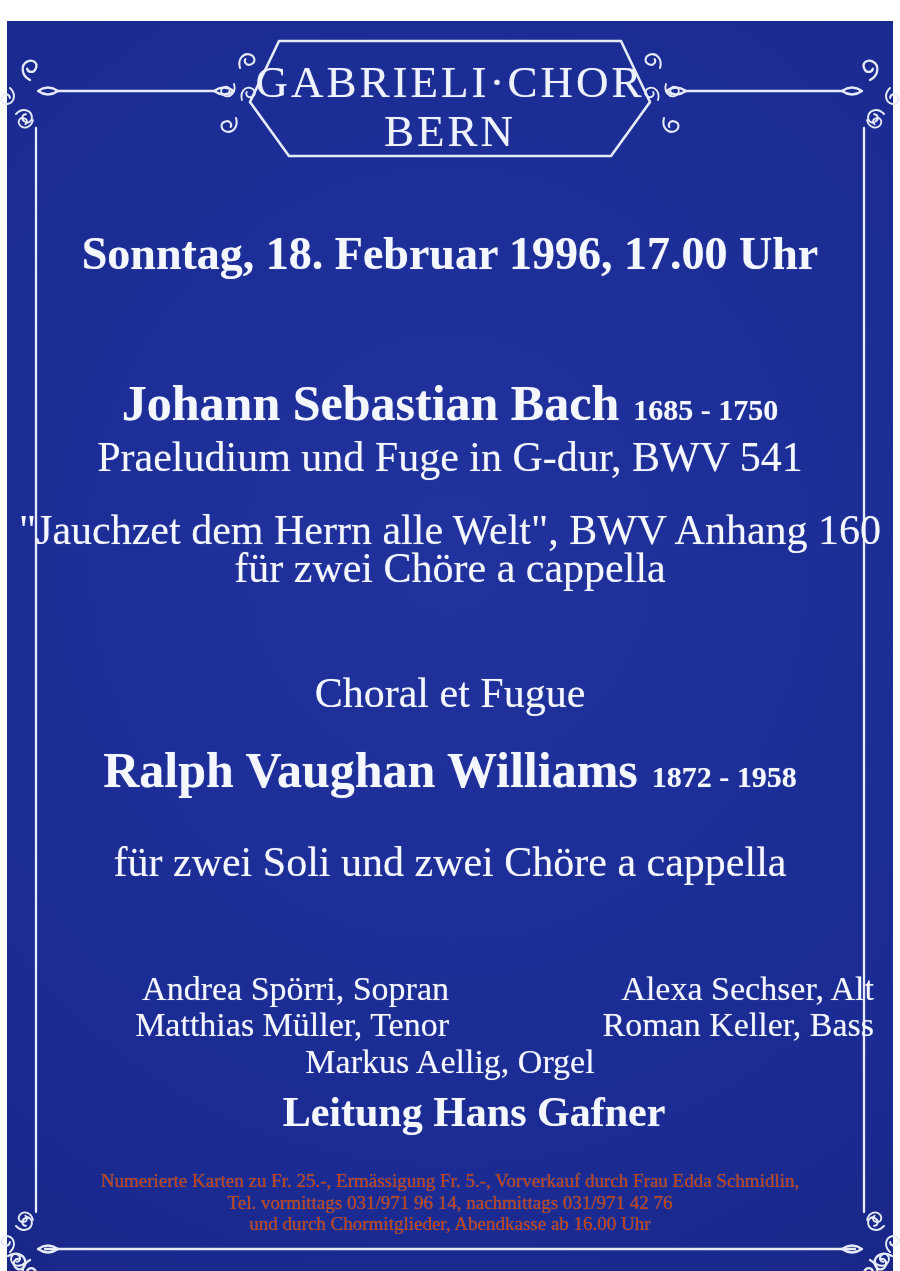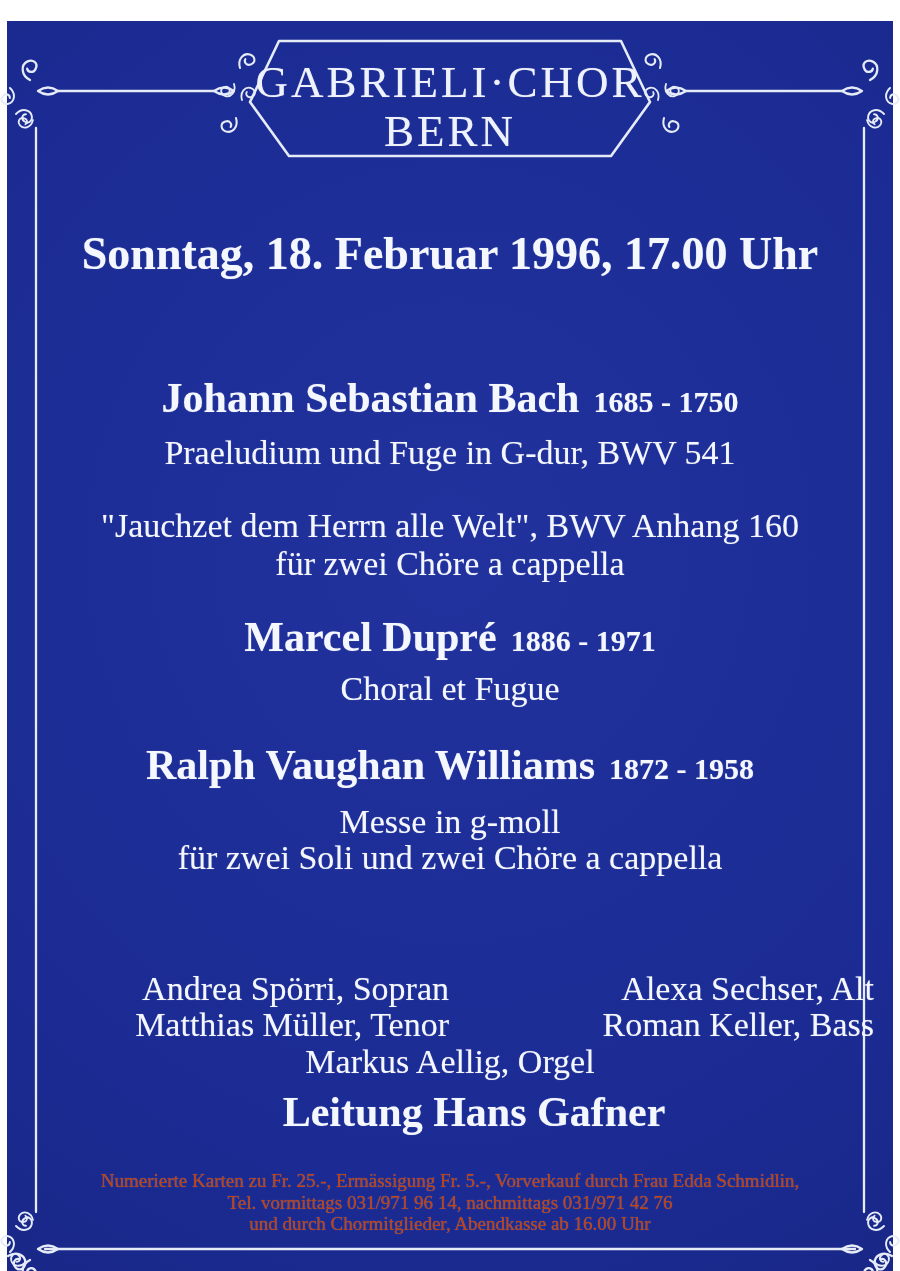--- a/index.html
+++ b/index.html
@@ -23,23 +23,23 @@
   }
   svg.frame{position:absolute;left:0;top:0;pointer-events:none;}
   .txt{
     position:absolute;left:0;right:0;text-align:center;
     color:var(--text);white-space:nowrap;line-height:1.08;
     text-shadow:0 0 1px rgba(230,238,255,.45);
   }
   .cartouche-line{font-size:45px;letter-spacing:3px;color:#eef2fc;}
   .venue{font-size:43px;font-weight:bold;}
   .datetime{font-size:46px;font-weight:bold;}
-  .composer{font-size:42px;font-weight:bold;text-align:center;}
+  .composer{font-size:50px;font-weight:bold;text-align:center;}
   .dates{font-size:30px;font-weight:bold;margin-left:14px;}
-  .work{font-size:34px;}
+  .work{font-size:42px;}
   .perf-row{display:flex;gap:30px;padding:0 40px;transform:translateX(14px);}
   .perf-row .left{flex:1;text-align:right;}
   .perf-row .right{flex:1;text-align:right;}
   .perf{font-size:34px;}
   .direction{font-size:42px;font-weight:bold;padding-left:48px;}
   .footer-line{font-size:19px;line-height:21.5px;color:#c2410c;
     text-shadow:0 0 1px rgba(230,238,255,.4);}
 </style>
 </head>
 <body>
@@ -124,29 +124,25 @@
 
   <div class="txt datetime" style="top:211px">Sonntag, 18. Februar 1996, 17.00 Uhr</div>
 
   <div class="txt" style="top:358px">
     <span class="composer">Johann Sebastian Bach</span><span class="dates">1685 - 1750</span>
   </div>
   <div class="txt work" style="top:417px">Praeludium und Fuge in G-dur, BWV 541</div>
   <div class="txt work" style="top:490px">"Jauchzet dem Herrn alle Welt", BWV Anhang 160</div>
   <div class="txt work" style="top:528px">für zwei Chöre a cappella</div>
 
-  <div class="txt" style="top:597px">
-    <span class="composer">Marcel Dupré</span><span class="dates">1886 - 1971</span>
-  </div>
   <div class="txt work" style="top:653px">Choral et Fugue</div>
 
   <div class="txt" style="top:725px">
     <span class="composer">Ralph Vaughan Williams</span><span class="dates">1872 - 1958</span>
   </div>
-  <div class="txt work" style="top:786px">Messe in g-moll</div>
   <div class="txt work" style="top:822px">für zwei Soli und zwei Chöre a cappella</div>
 
   <div class="txt perf perf-row" style="top:953px">
     <span class="left">Andrea Spörri, Sopran</span>
     <span class="right">Alexa Sechser, Alt</span>
   </div>
   <div class="txt perf perf-row" style="top:989px">
     <span class="left">Matthias Müller, Tenor</span>
     <span class="right">Roman Keller, Bass</span>
   </div>

